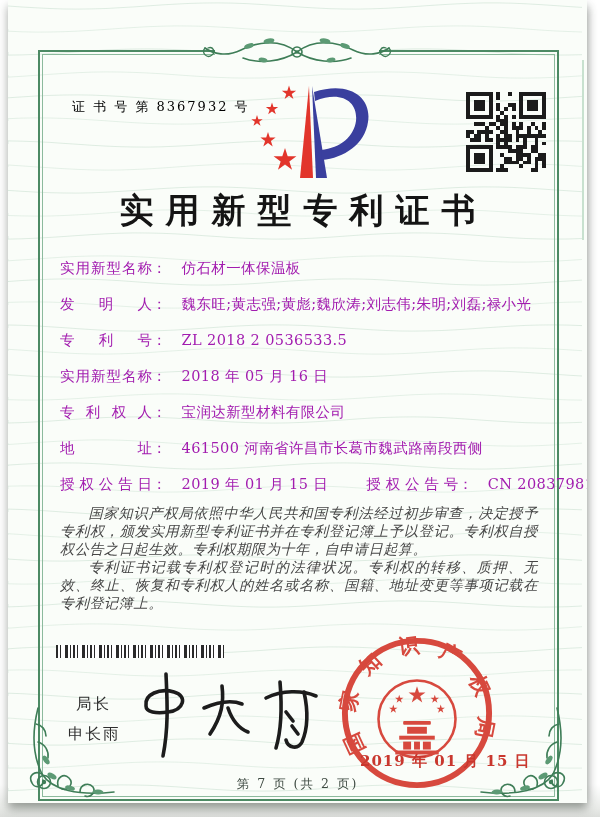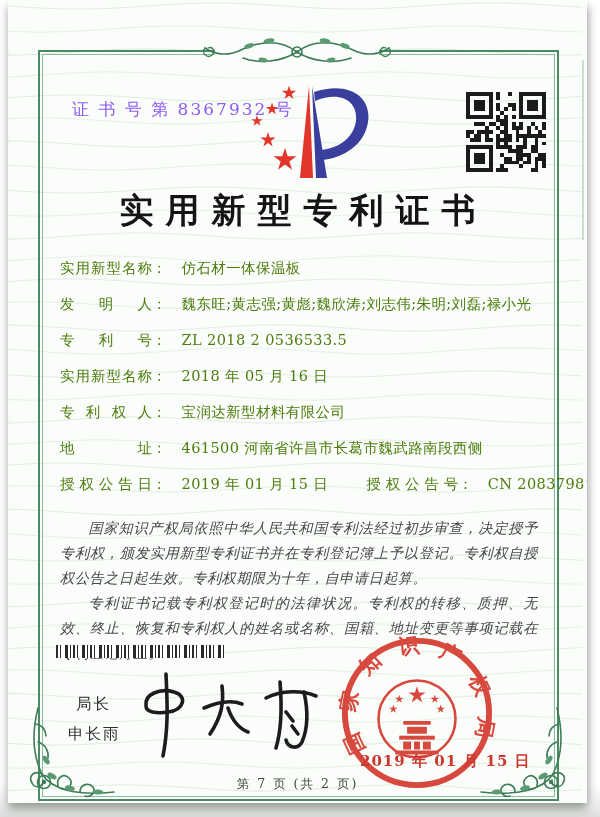--- a/index.html
+++ b/index.html
@@ -9,38 +9,38 @@
     background:#fafdf9;
     box-shadow:0 6px 9px rgba(55,65,55,.45), 6px 2px 10px -6px rgba(0,0,0,.18);
     overflow:hidden;}
   .paper-edge{position:absolute;right:3px;top:60px;width:2px;height:180px;background:#bcd9c4;opacity:.8;}
   svg.waves{position:absolute;left:0;top:0;z-index:0;}
   .frame-outer{position:absolute;left:30px;top:50px;width:517px;height:747px;
     border:2px solid #4c8a64;z-index:1;}
   .frame-inner{position:absolute;left:2px;top:2px;right:2px;bottom:2px;border:1px solid #8cba9d;}
   .content{position:absolute;left:0;top:0;width:579px;height:803px;z-index:2;}
 
-  .cert-no{position:absolute;left:64px;top:98px;font-size:17px;color:#8b5cf6;letter-spacing:2px;}
+  .cert-no{position:absolute;left:64px;top:98px;font-size:13px;color:#000000;letter-spacing:2px;}
   .logo{position:absolute;left:238px;top:78px;width:136px;height:108px;}
   .qr{position:absolute;left:458px;top:92px;width:80px;height:80px;}
   .qr svg{width:80px;height:80px;shape-rendering:crispEdges;}
 
   .title{position:absolute;left:33px;top:188px;width:513px;text-align:center;
     font-size:34px;font-weight:600;color:#141414;letter-spacing:12px;text-indent:12px;}
 
   .fields{position:absolute;left:52px;top:250px;width:490px;}
-  .f-row{height:36px;display:flex;align-items:center;font-size:14.5px;color:#4d7c0f;}
+  .f-row{height:36px;display:flex;align-items:center;font-size:14.5px;color:#a21caf;}
   .f-pair{display:flex;align-items:center;}
   .f-pair + .f-pair{margin-left:38px;}
   .f-label{display:inline-block;width:92px;text-align:justify;text-align-last:justify;}
   .f-colon{margin:0 2px 0 0;}
   .f-value{margin-left:13px;letter-spacing:.4px;white-space:nowrap;}
 
-  .paras{position:absolute;left:52px;top:516px;width:478px;font-size:14.2px;font-style:italic;
-    color:#464646;line-height:25px;letter-spacing:.5px;text-align:justify;}
+  .paras{position:absolute;left:52px;top:504px;width:478px;font-size:14.2px;font-style:italic;
+    color:#464646;line-height:18px;letter-spacing:.5px;text-align:justify;}
   .paras p{margin:0;text-indent:2em;}
 
   .barcode{position:absolute;left:48px;top:645px;width:168px;height:13px;
     background:repeating-linear-gradient(90deg,#2a2a2a 0 2px,#fff 2px 4px,#2a2a2a 4px 5px,#fff 5px 9px,#2a2a2a 9px 12px,#fff 12px 14px,#2a2a2a 14px 15px,#fff 15px 17px);}
 
   .sig-title{position:absolute;left:60px;top:694px;font-size:15.5px;color:#2e2e2e;letter-spacing:2px;font-family:"DejaVu Sans","Liberation Sans",sans-serif;margin-left:8px;}
   .sig-name{position:absolute;left:60px;top:724px;font-size:15.5px;color:#2e2e2e;letter-spacing:2px;font-family:"DejaVu Sans","Liberation Sans",sans-serif;}
   .sig-hand{position:absolute;left:118px;top:664px;width:210px;height:100px;}
 
   .seal{position:absolute;left:330px;top:634px;width:158px;height:158px;mix-blend-mode:multiply;opacity:.93;}

